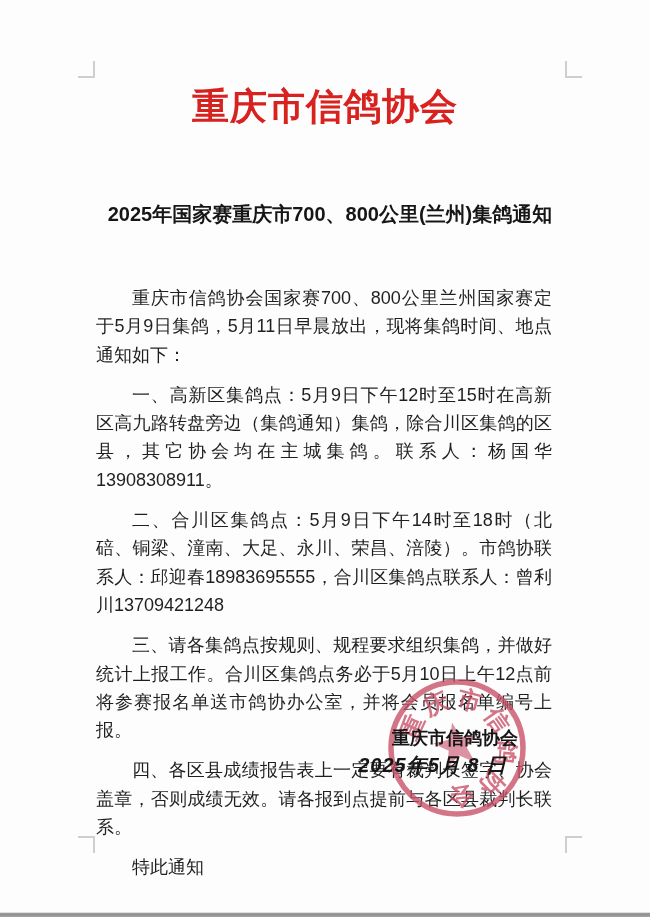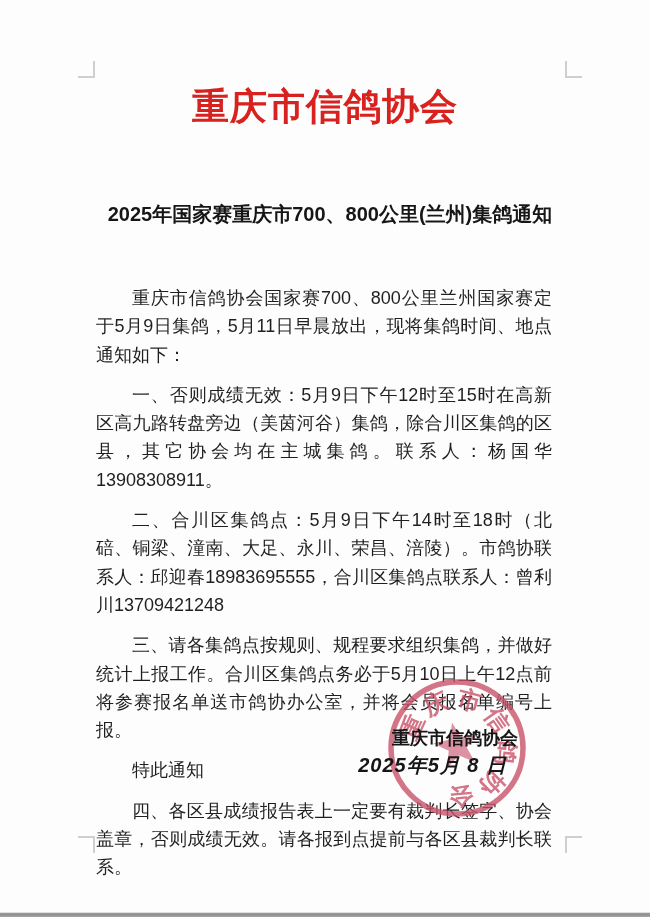--- a/index.html
+++ b/index.html
@@ -93,25 +93,25 @@
   <div class="cmark tr"></div>
   <div class="cmark bl"></div>
   <div class="cmark br"></div>
 
   <div class="org-title">重庆市信鸽协会</div>
 
   <div class="subtitle">2025年国家赛重庆市700、800公里(兰州)集鸽通知</div>
 
   <div class="body-text">
     <p>重庆市信鸽协会国家赛700、800公里兰州国家赛定于5月9日集鸽，5月11日早晨放出，现将集鸽时间、地点通知如下：</p>
-    <p>一、否则成绩无效：5月9日下午12时至15时在高新区高九路转盘旁边（美茵河谷）集鸽，除合川区集鸽的区县，其它协会均在主城集鸽。联系人：杨国华13908308911。</p>
+    <p>一、高新区集鸽点：5月9日下午12时至15时在高新区高九路转盘旁边（集鸽通知）集鸽，除合川区集鸽的区县，其它协会均在主城集鸽。联系人：杨国华13908308911。</p>
     <p>二、合川区集鸽点：5月9日下午14时至18时（北碚、铜梁、潼南、大足、永川、荣昌、涪陵）。市鸽协联系人：邱迎春18983695555，合川区集鸽点联系人：曾利川13709421248</p>
     <p>三、请各集鸽点按规则、规程要求组织集鸽，并做好统计上报工作。合川区集鸽点务必于5月10日上午12点前将参赛报名单送市鸽协办公室，并将会员报名单编号上报。</p>
+    <p>四、各区县成绩报告表上一定要有裁判长签字、协会盖章，否则成绩无效。请各报到点提前与各区县裁判长联系。</p>
     <p>特此通知</p>
-    <p>四、各区县成绩报告表上一定要有裁判长签字、协会盖章，否则成绩无效。请各报到点提前与各区县裁判长联系。</p>
   </div>
 
   <div class="sign-org">重庆市信鸽协会</div>
   <div class="sign-date">2025年5月 8 日</div>
 
   <svg class="seal" viewBox="0 0 150 150" xmlns="http://www.w3.org/2000/svg">
     <g opacity="0.78">
       <circle cx="75" cy="75" r="66" fill="none" stroke="#c95066" stroke-width="5.5"></circle>
       <g transform="translate(75,73) rotate(-12)">
         <polygon fill="#cd5d75" opacity="0.85" points="0,-24 5.64,-7.77 22.8,-7.42 9.13,2.97 14.1,19.4 0,9.6 -14.1,19.4 -9.13,2.97 -22.8,-7.42 -5.64,-7.77"></polygon>

